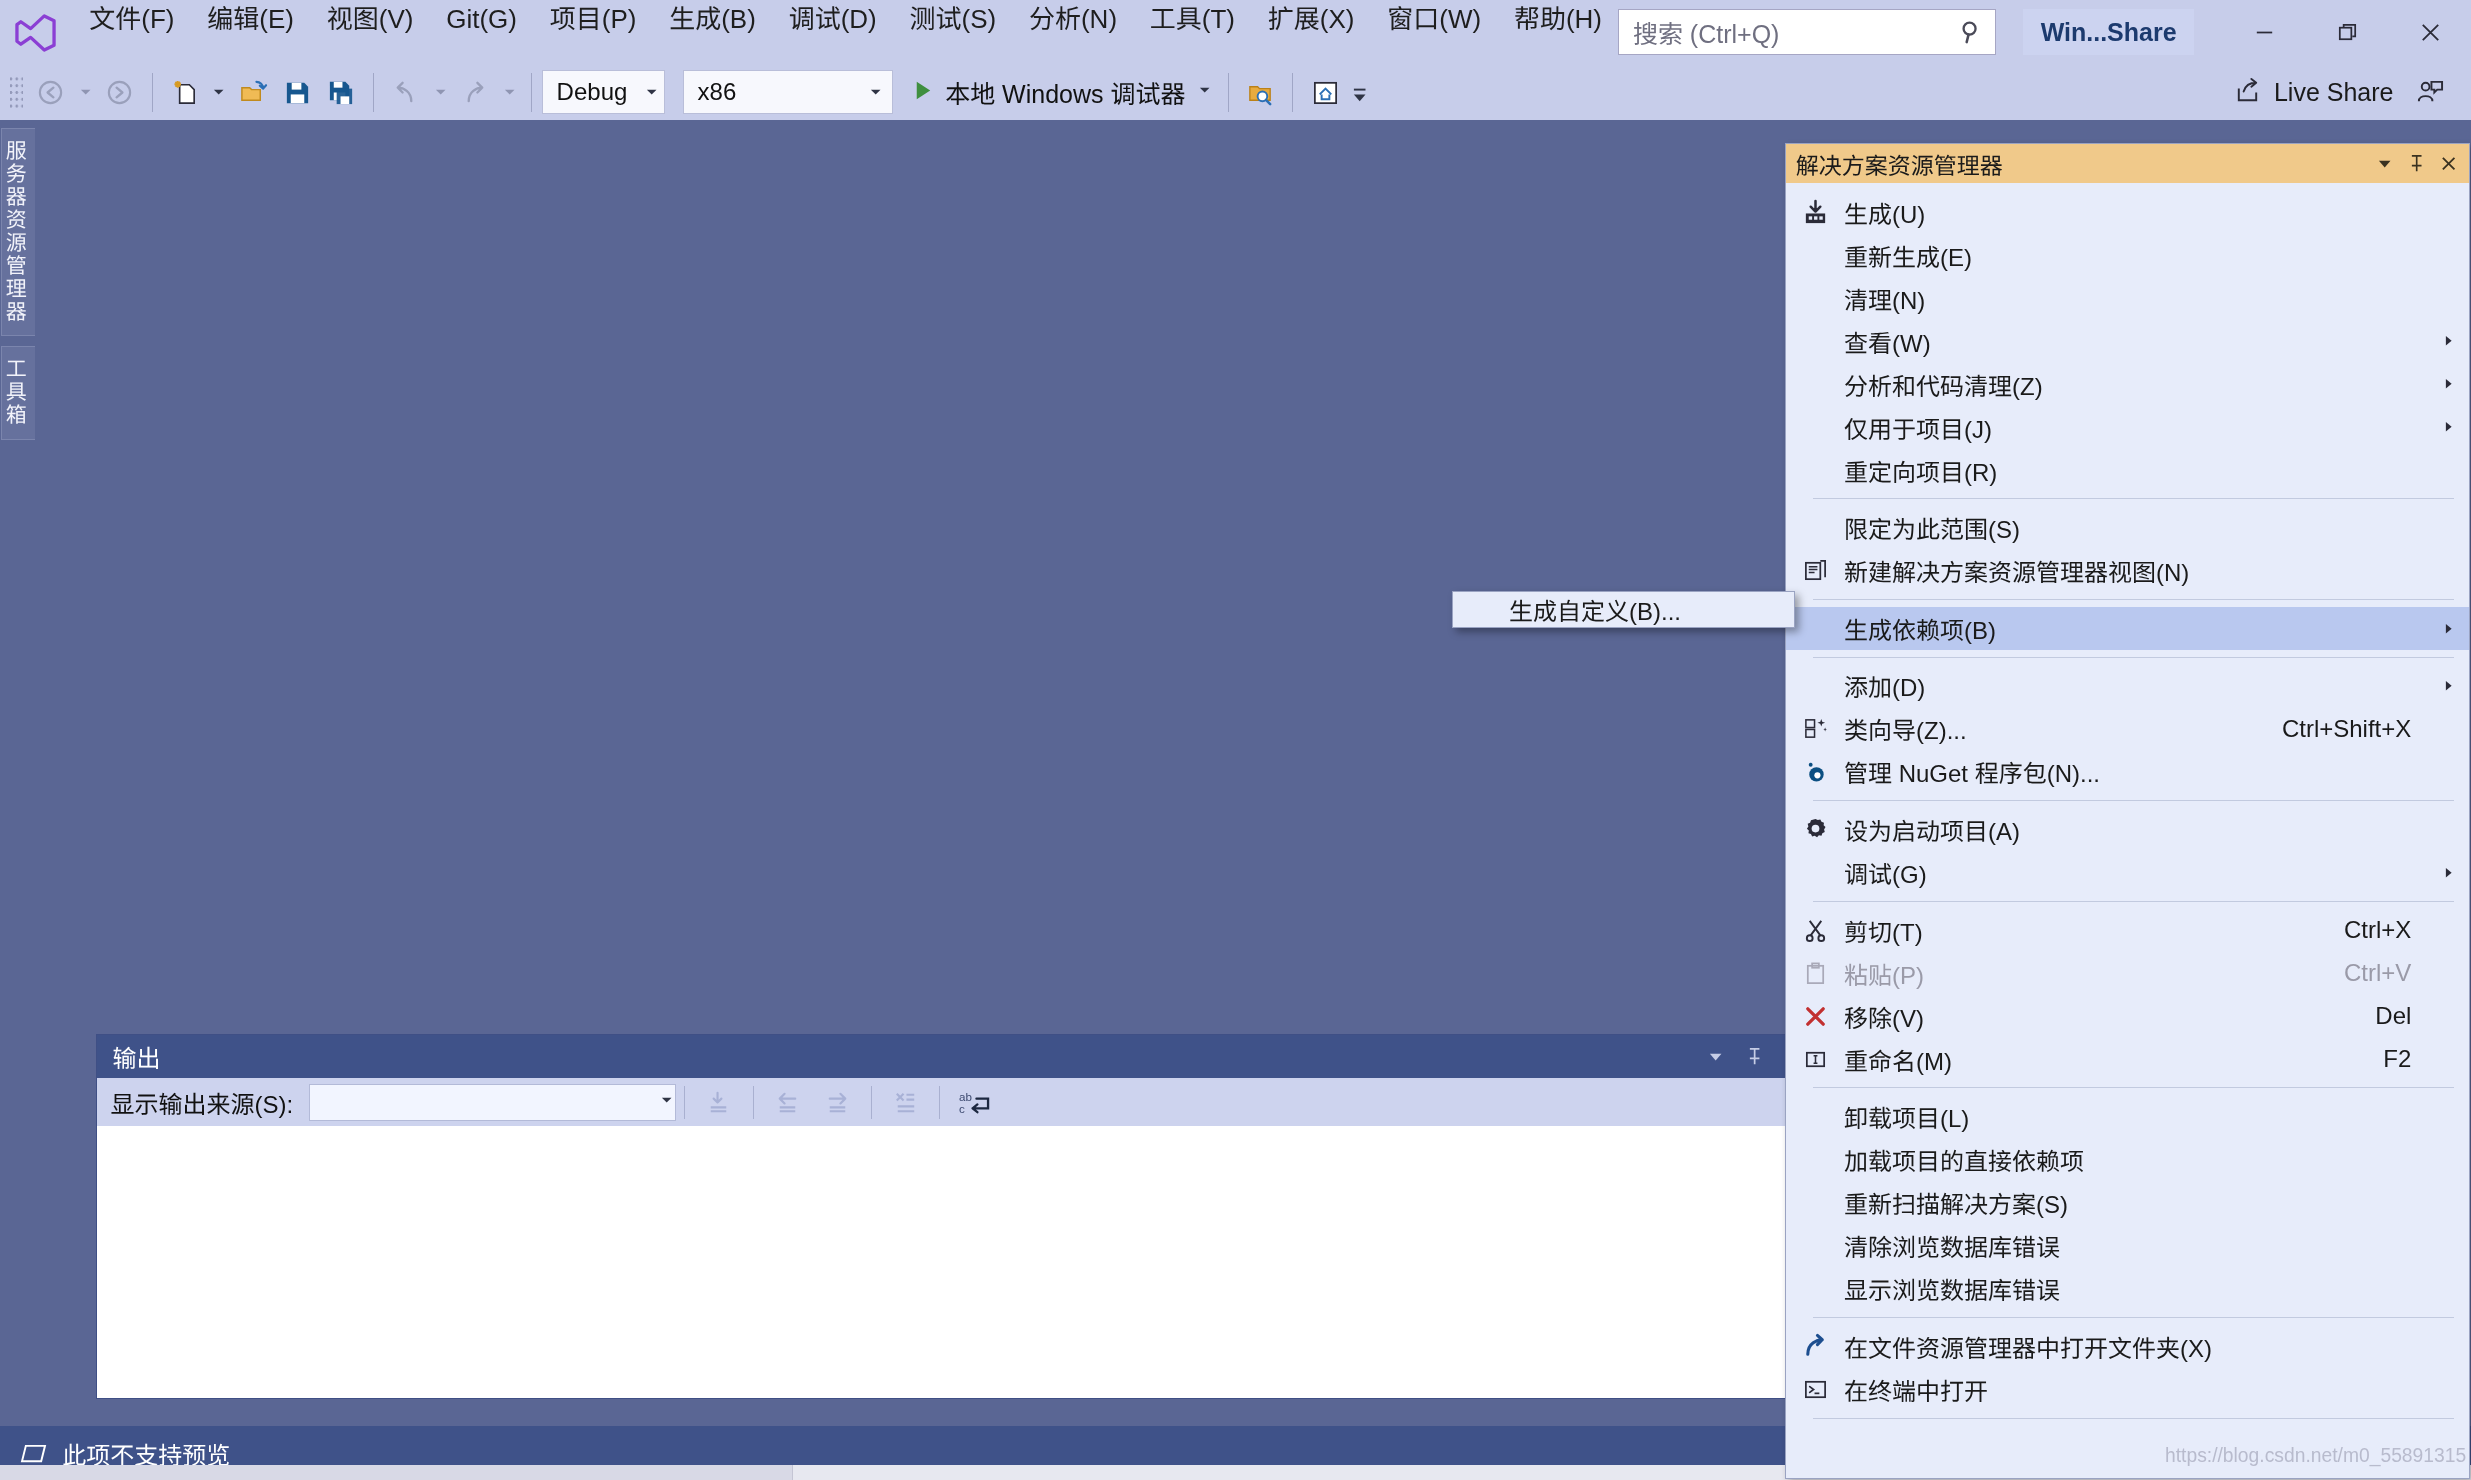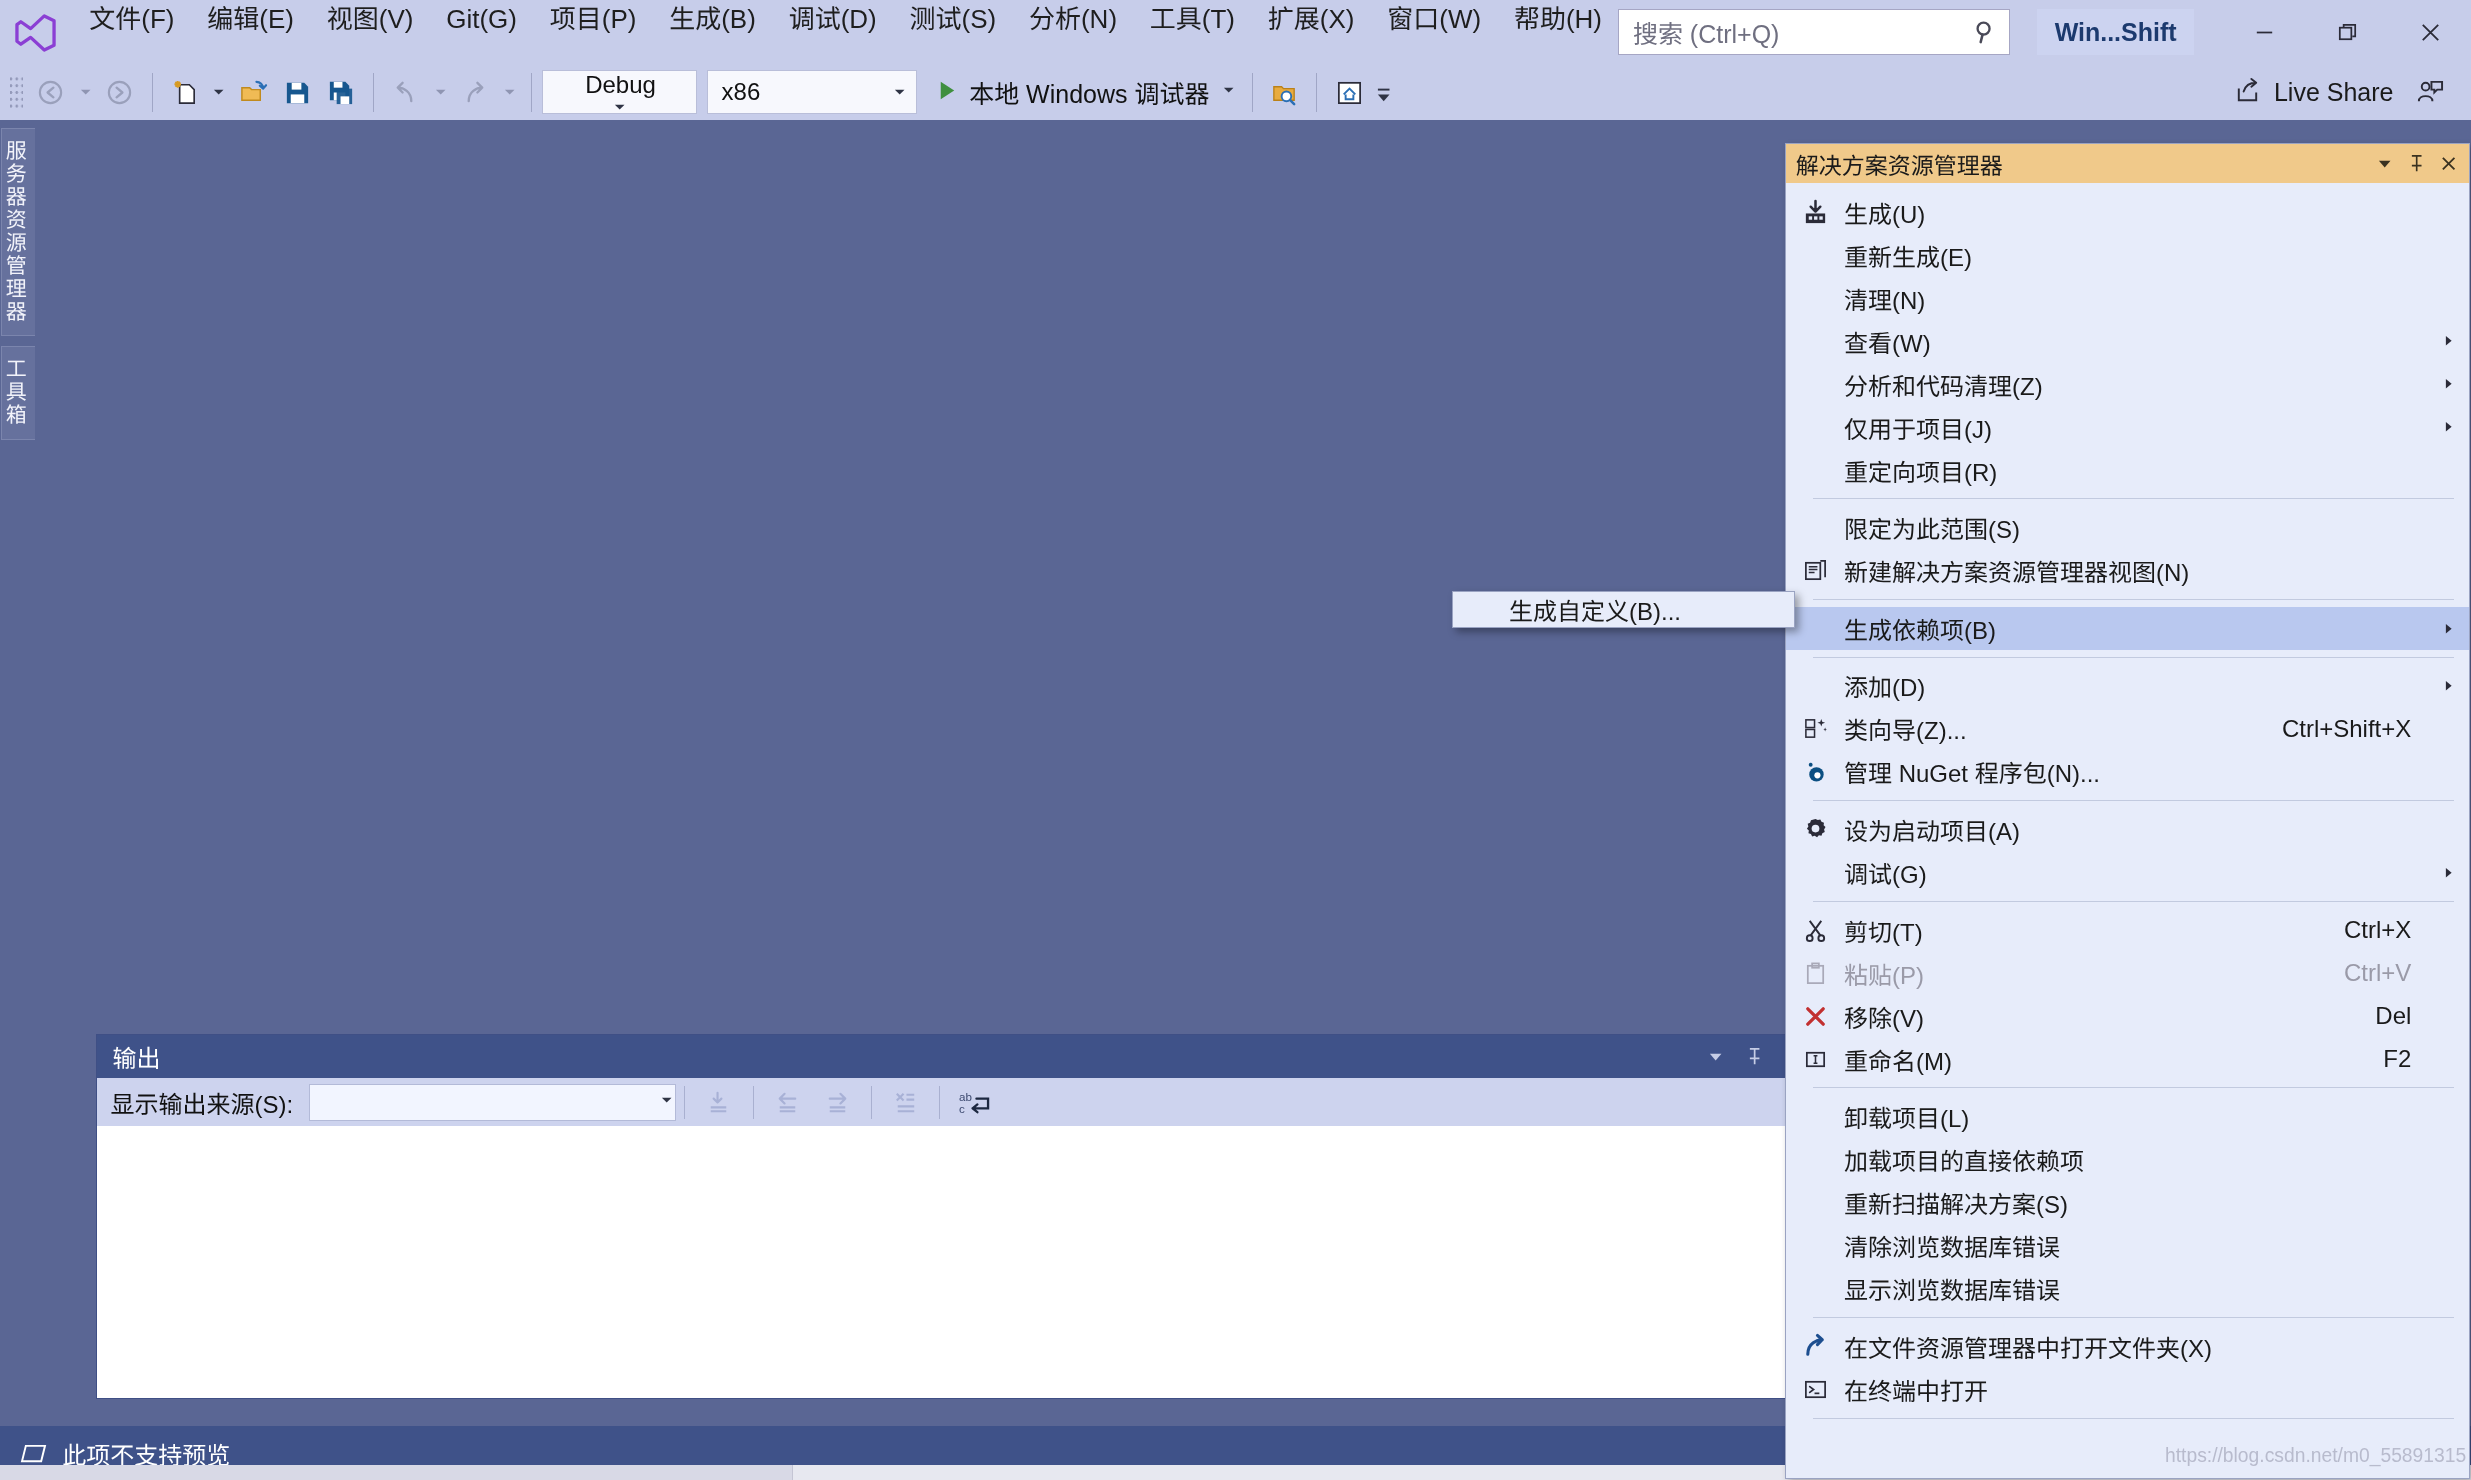--- a/index.html
+++ b/index.html
@@ -32,21 +32,21 @@
   .toolbar{height:56px;flex:0 0 56px;display:flex;align-items:center;background:#c7cdea;padding-left:9.7px;}
   .grip{width:13.5px;height:37px;margin-right:5.8px;
     background-image:radial-gradient(circle,#8d93b4 1.4px,transparent 1.5px);
     background-size:5.8px 6.8px;background-position:center;opacity:.9;}
   .tb-btn{width:44px;height:44px;display:flex;align-items:center;justify-content:center;}
   .tb-caret{width:25px;height:44px;display:flex;align-items:center;justify-content:center;}
   .tb-sep{width:1px;height:39px;background:#a0a6c6;margin:0 9.7px;}
   .combo{height:44px;background:#f7f8fd;border:1px solid #b9bed9;display:flex;align-items:center;box-sizing:border-box;}
   .combo .cv{font-size:24px;color:#111;padding:0 11.6px 0 13.5px;white-space:nowrap;flex:1;}
   .combo .carrow{width:33px;display:flex;align-items:center;justify-content:center;}
-  .combo-debug{width:155px;margin-right:10px;flex-direction:column;}
+  .combo-debug{width:123px;margin-right:18px;}
   .combo-plat{width:210px;margin-right:9.7px;}
   .run-btn{display:flex;align-items:center;height:44px;padding:0 5.8px 0 7.7px;}
   .run-label{font-size:25px;color:#111;margin:0 11.6px 0 9.7px;white-space:nowrap;}
   .live-share{display:flex;align-items:center;height:44px;padding:0 13.5px;}
   .live-share .ls-label{font-size:25px;color:#1a1a1a;margin-left:11.6px;white-space:nowrap;}
 
   
   .workarea{flex:1 1 auto;position:relative;display:flex;background:#5a6694;min-height:0;}
   .leftrail{width:36px;flex:0 0 36px;background:#5a6694;padding-top:7.7px;display:flex;flex-direction:column;align-items:center;}
   .railtab{
@@ -147,21 +147,21 @@
     <div class="searchbox">
       <div class="sb-text">搜索 (Ctrl+Q)</div>
       <div class="sb-ico">
         <svg width="27" height="27" viewBox="0 0 28 28">
           <circle cx="12" cy="10" r="6.2" fill="none" stroke="#4a4a58" stroke-width="2.4"></circle>
           <path d="M11 16 L9 24" stroke="#4a4a58" stroke-width="2.6" stroke-linecap="round"></path>
         </svg>
       </div>
     </div>
 
-    <div class="win-title">Win...Shift</div>
+    <div class="win-title">Win...Share</div>
 
     <div class="wbtns">
       <div class="wbtn">
         <svg width="25" height="25" viewBox="0 0 26 26">
             <path d="M5 13 H21" stroke="#2b2b38" stroke-width="1.8"></path>
           </svg>
       </div>
       <div class="wbtn">
         <svg width="25" height="25" viewBox="0 0 26 26">
           <rect x="5" y="8" width="12" height="12" fill="none" stroke="#2b2b38" stroke-width="1.8"></rect>

